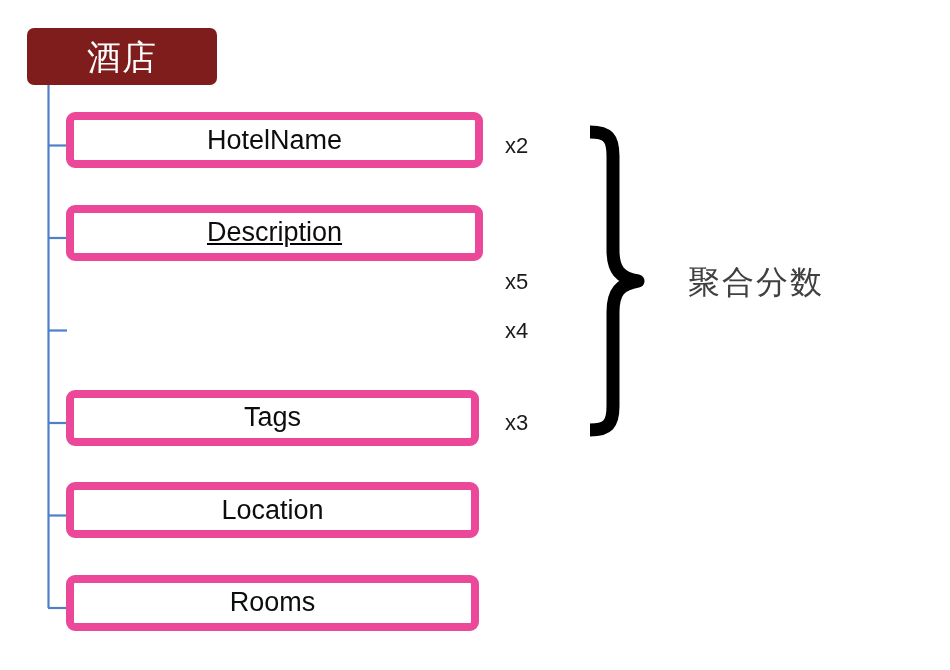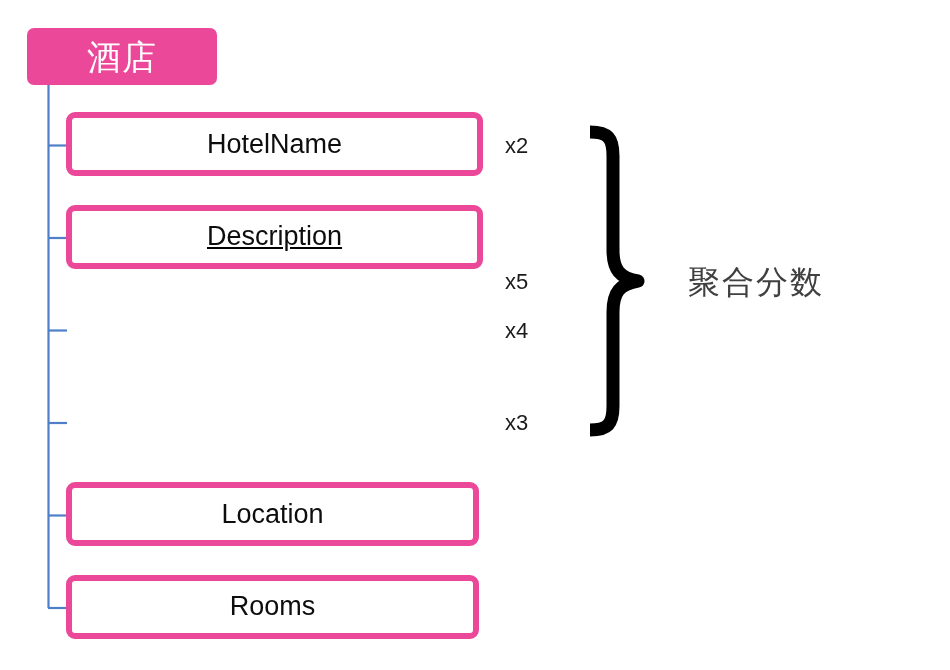--- a/index.html
+++ b/index.html
@@ -30,42 +30,42 @@
     pointer-events: none;
   }
 
   
   .root-node {
     position: absolute;
     left: 27px;
     top: 28px;
     width: 190px;
     height: 57px;
-    background: #ec4899;
+    background: #7f1d1d;
     border-radius: 7px;
     display: flex;
     align-items: center;
     justify-content: center;
     box-sizing: border-box;
   }
   .root-label {
     color: #ffffff;
     font-size: 34px;
     line-height: 1;
     letter-spacing: 1px;
     font-family: "DejaVu Sans", "Liberation Sans", sans-serif;
     white-space: nowrap;
   }
 
   
   .field-node {
     position: absolute;
-    height: 64px;
+    height: 56px;
     background: #ffffff;
-    border: 6px solid #ec4899;
+    border: 8px solid #ec4899;
     border-radius: 9px;
     display: flex;
     align-items: center;
     justify-content: center;
     box-sizing: border-box;
   }
   .field-label {
     color: #0d0d0d;
     font-size: 27px;
     line-height: 1;
@@ -139,20 +139,23 @@
 
   <div class="field-node" style="left:66px; top:112px;  width:417px;">
     <span class="field-label">HotelName</span>
   </div>
 
   <div class="field-node" style="left:66px; top:204.5px; width:417px;text-decoration:underline;">
     <span class="field-label">Description</span>
   </div>
 
 
+  <div class="field-node" style="left:66px; top:389.5px; width:413px;">
+    <span class="field-label">Tags</span>
+  </div>
 
   <div class="field-node" style="left:66px; top:482px;  width:413px;">
     <span class="field-label">Location</span>
   </div>
 
   <div class="field-node" style="left:66px; top:574.5px; width:413px;">
     <span class="field-label">Rooms</span>
   </div>
 
   <div class="multiplier" style="top:131px;">x2</div>

